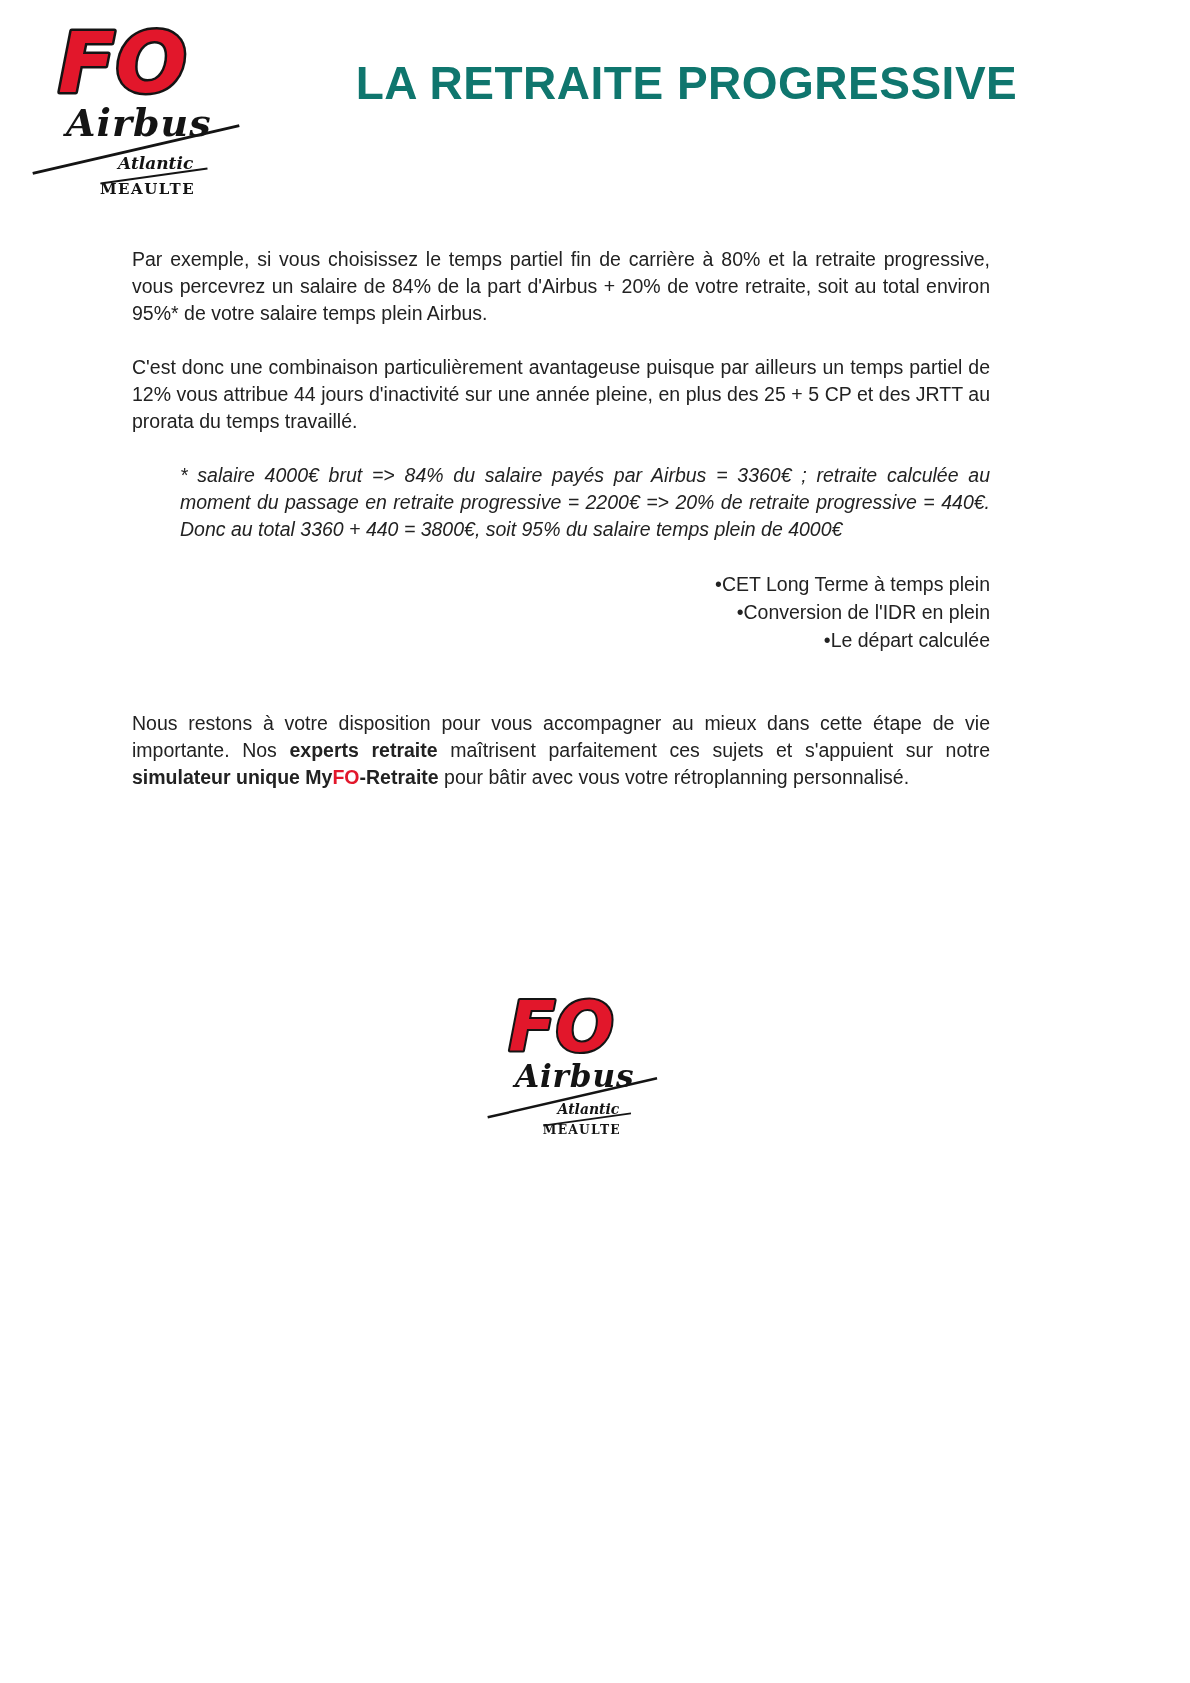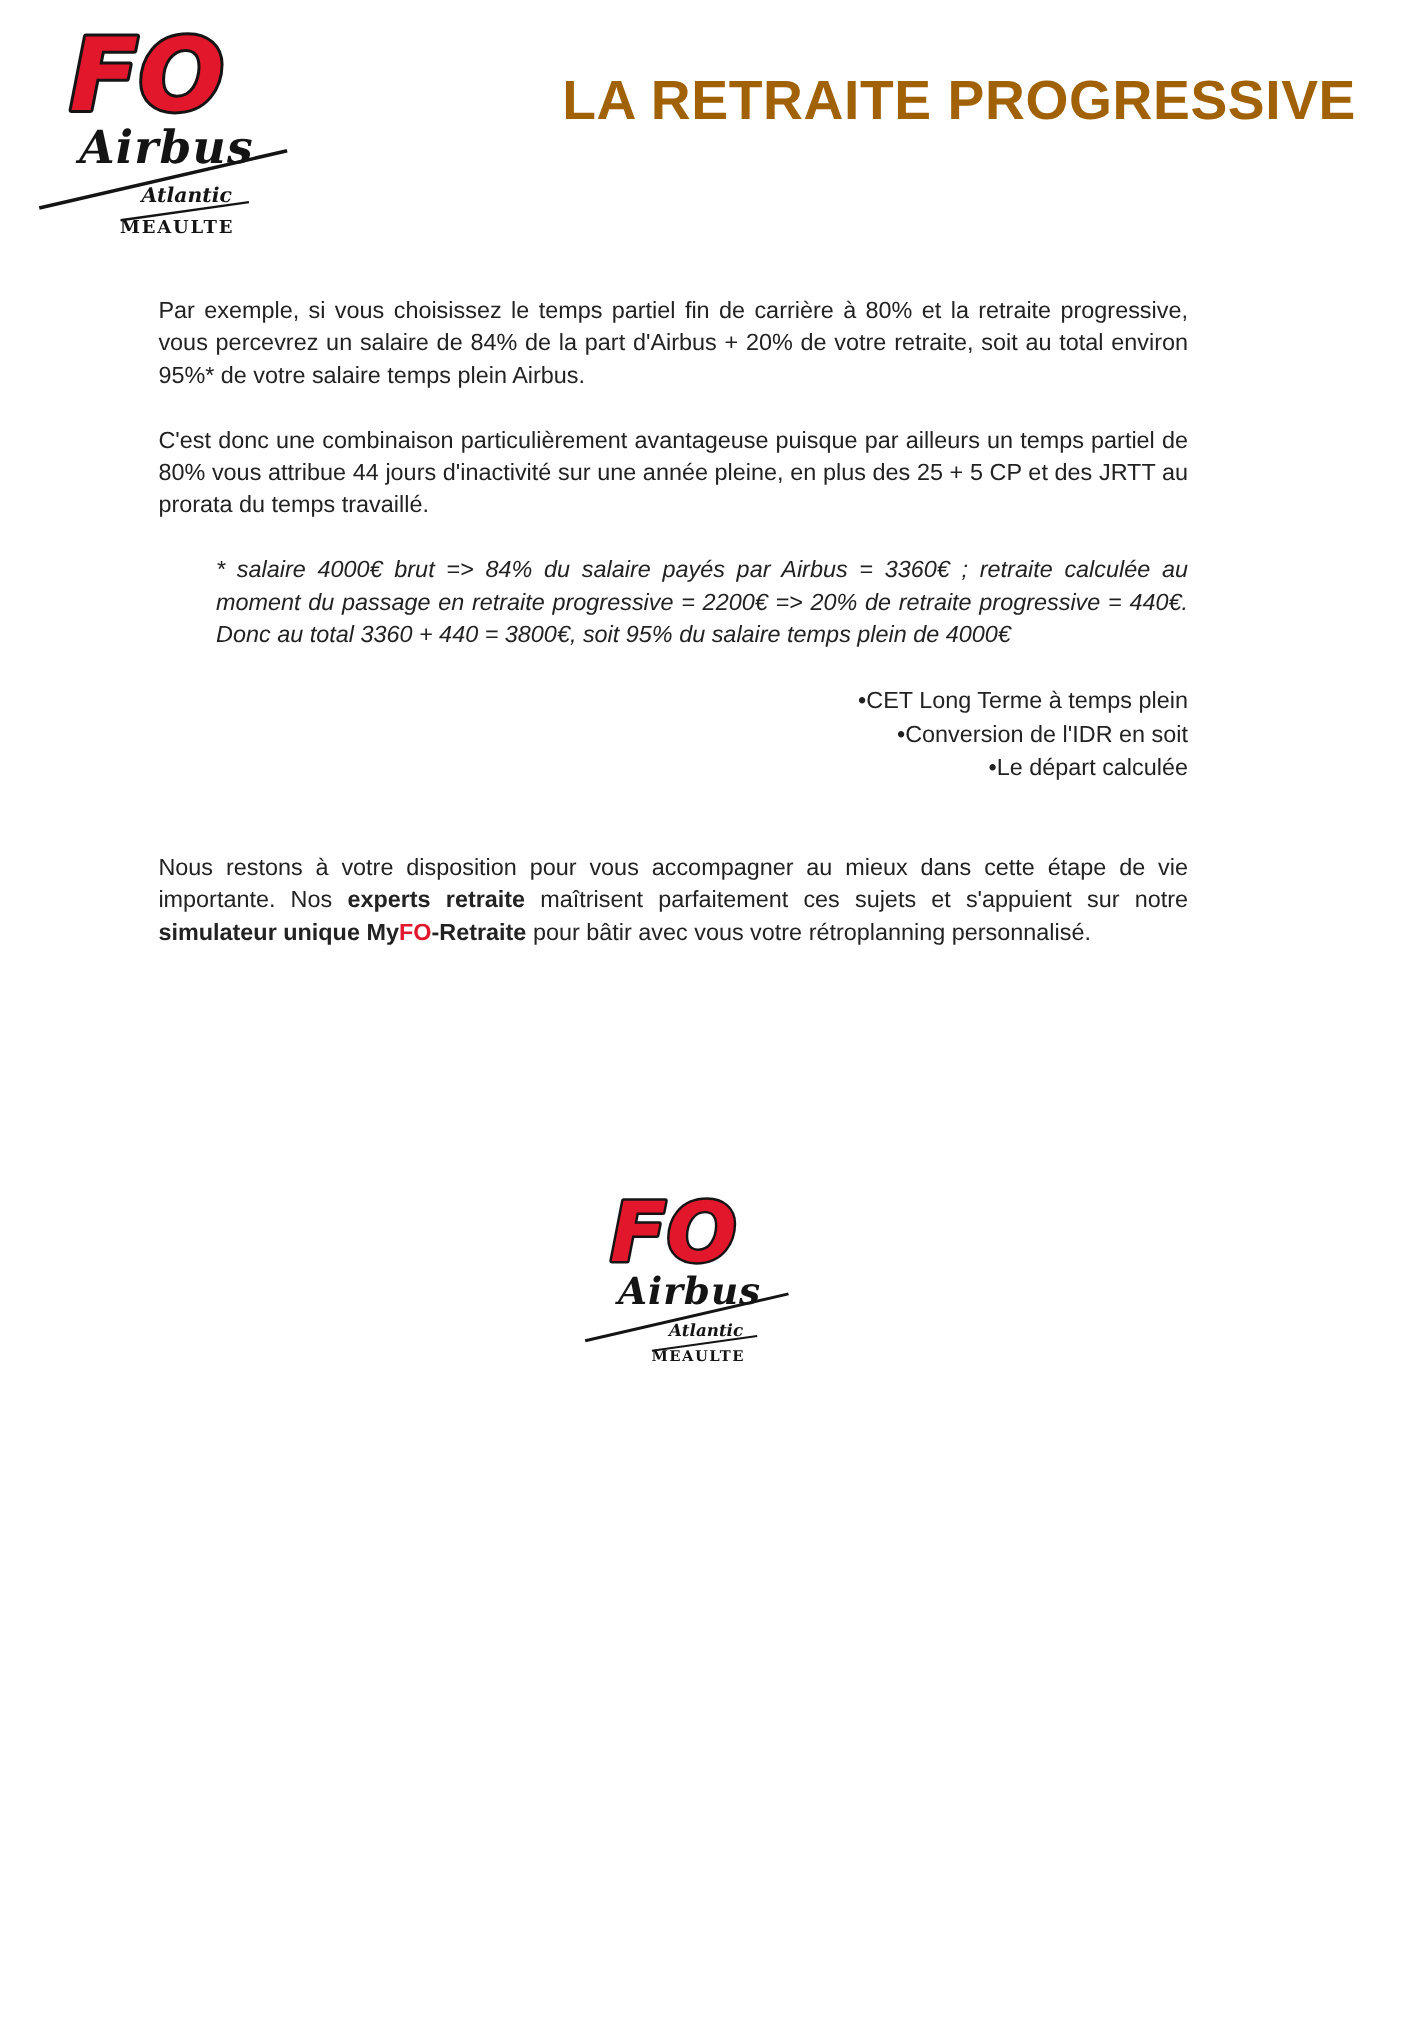--- a/index.html
+++ b/index.html
@@ -21,25 +21,25 @@
   
   .header{
     display:flex;
     align-items:flex-start;
     height:200px;
     padding:12px 60px 0 38px;
   }
   .title{
     flex:1;
     margin:44px 0 0 0;
-    text-align:right;
+    text-align:center;
     font-size:46px;
     font-weight:bold;
     letter-spacing:0.5px;
-    color:#a16207;
+    color:#0f766e;
     font-family:"Liberation Sans", sans-serif;
   }
 
   
   .logo{
     position:relative;
     width:205px;
     height:190px;
     flex:0 0 auto;
   }
@@ -166,31 +166,31 @@
       <div class="logo-meaulte">MEAULTE</div>
     </div>
 
     <h1 class="title">LA RETRAITE PROGRESSIVE</h1>
   </header>
 
   <main class="content">
 
     <p class="para">Par exemple, si vous choisissez le temps partiel fin de carrière à 80% et la retraite progressive, vous percevrez un salaire de 84% de la part d'Airbus + 20% de votre retraite, soit au total environ 95%* de votre salaire temps plein Airbus.</p>
 
-    <p class="para">C'est donc une combinaison particulièrement avantageuse puisque par ailleurs un temps partiel de 80% vous attribue 44 jours d'inactivité sur une année pleine, en plus des 25 + 5 CP et des JRTT au prorata du temps travaillé.</p>
+    <p class="para">C'est donc une combinaison particulièrement avantageuse puisque par ailleurs un temps partiel de 12% vous attribue 44 jours d'inactivité sur une année pleine, en plus des 25 + 5 CP et des JRTT au prorata du temps travaillé.</p>
 
     <p class="para italic">* salaire 4000€ brut =&gt; 84% du salaire payés par Airbus = 3360€ ; retraite calculée au moment du passage en retraite progressive = 2200€ =&gt; 20% de retraite progressive = 440€. Donc au total 3360 + 440 = 3800€, soit 95% du salaire temps plein de 4000€</p>
 
 
     <div class="bullets">
       <div class="bullet-row">
         <span class="dot">•</span><span>CET Long Terme à temps plein</span>
       </div>
       <div class="bullet-row">
-        <span class="dot">•</span><span>Conversion de l'IDR en soit</span>
+        <span class="dot">•</span><span>Conversion de l'IDR en plein</span>
       </div>
       <div class="bullet-row">
         <span class="dot">•</span><span>Le départ calculée</span>
       </div>
     </div>
 
     <p class="para para-closing"><span>Nous restons à votre disposition pour vous accompagner au mieux dans cette étape de vie importante. Nos </span><span class="bold">experts retraite</span><span> maîtrisent parfaitement ces sujets et s'appuient sur notre </span><span class="bold">simulateur unique My</span><span class="red-bold">FO</span><span class="bold">-Retraite</span><span> pour bâtir avec vous votre rétroplanning personnalisé.</span></p>
 
   </main>
 

